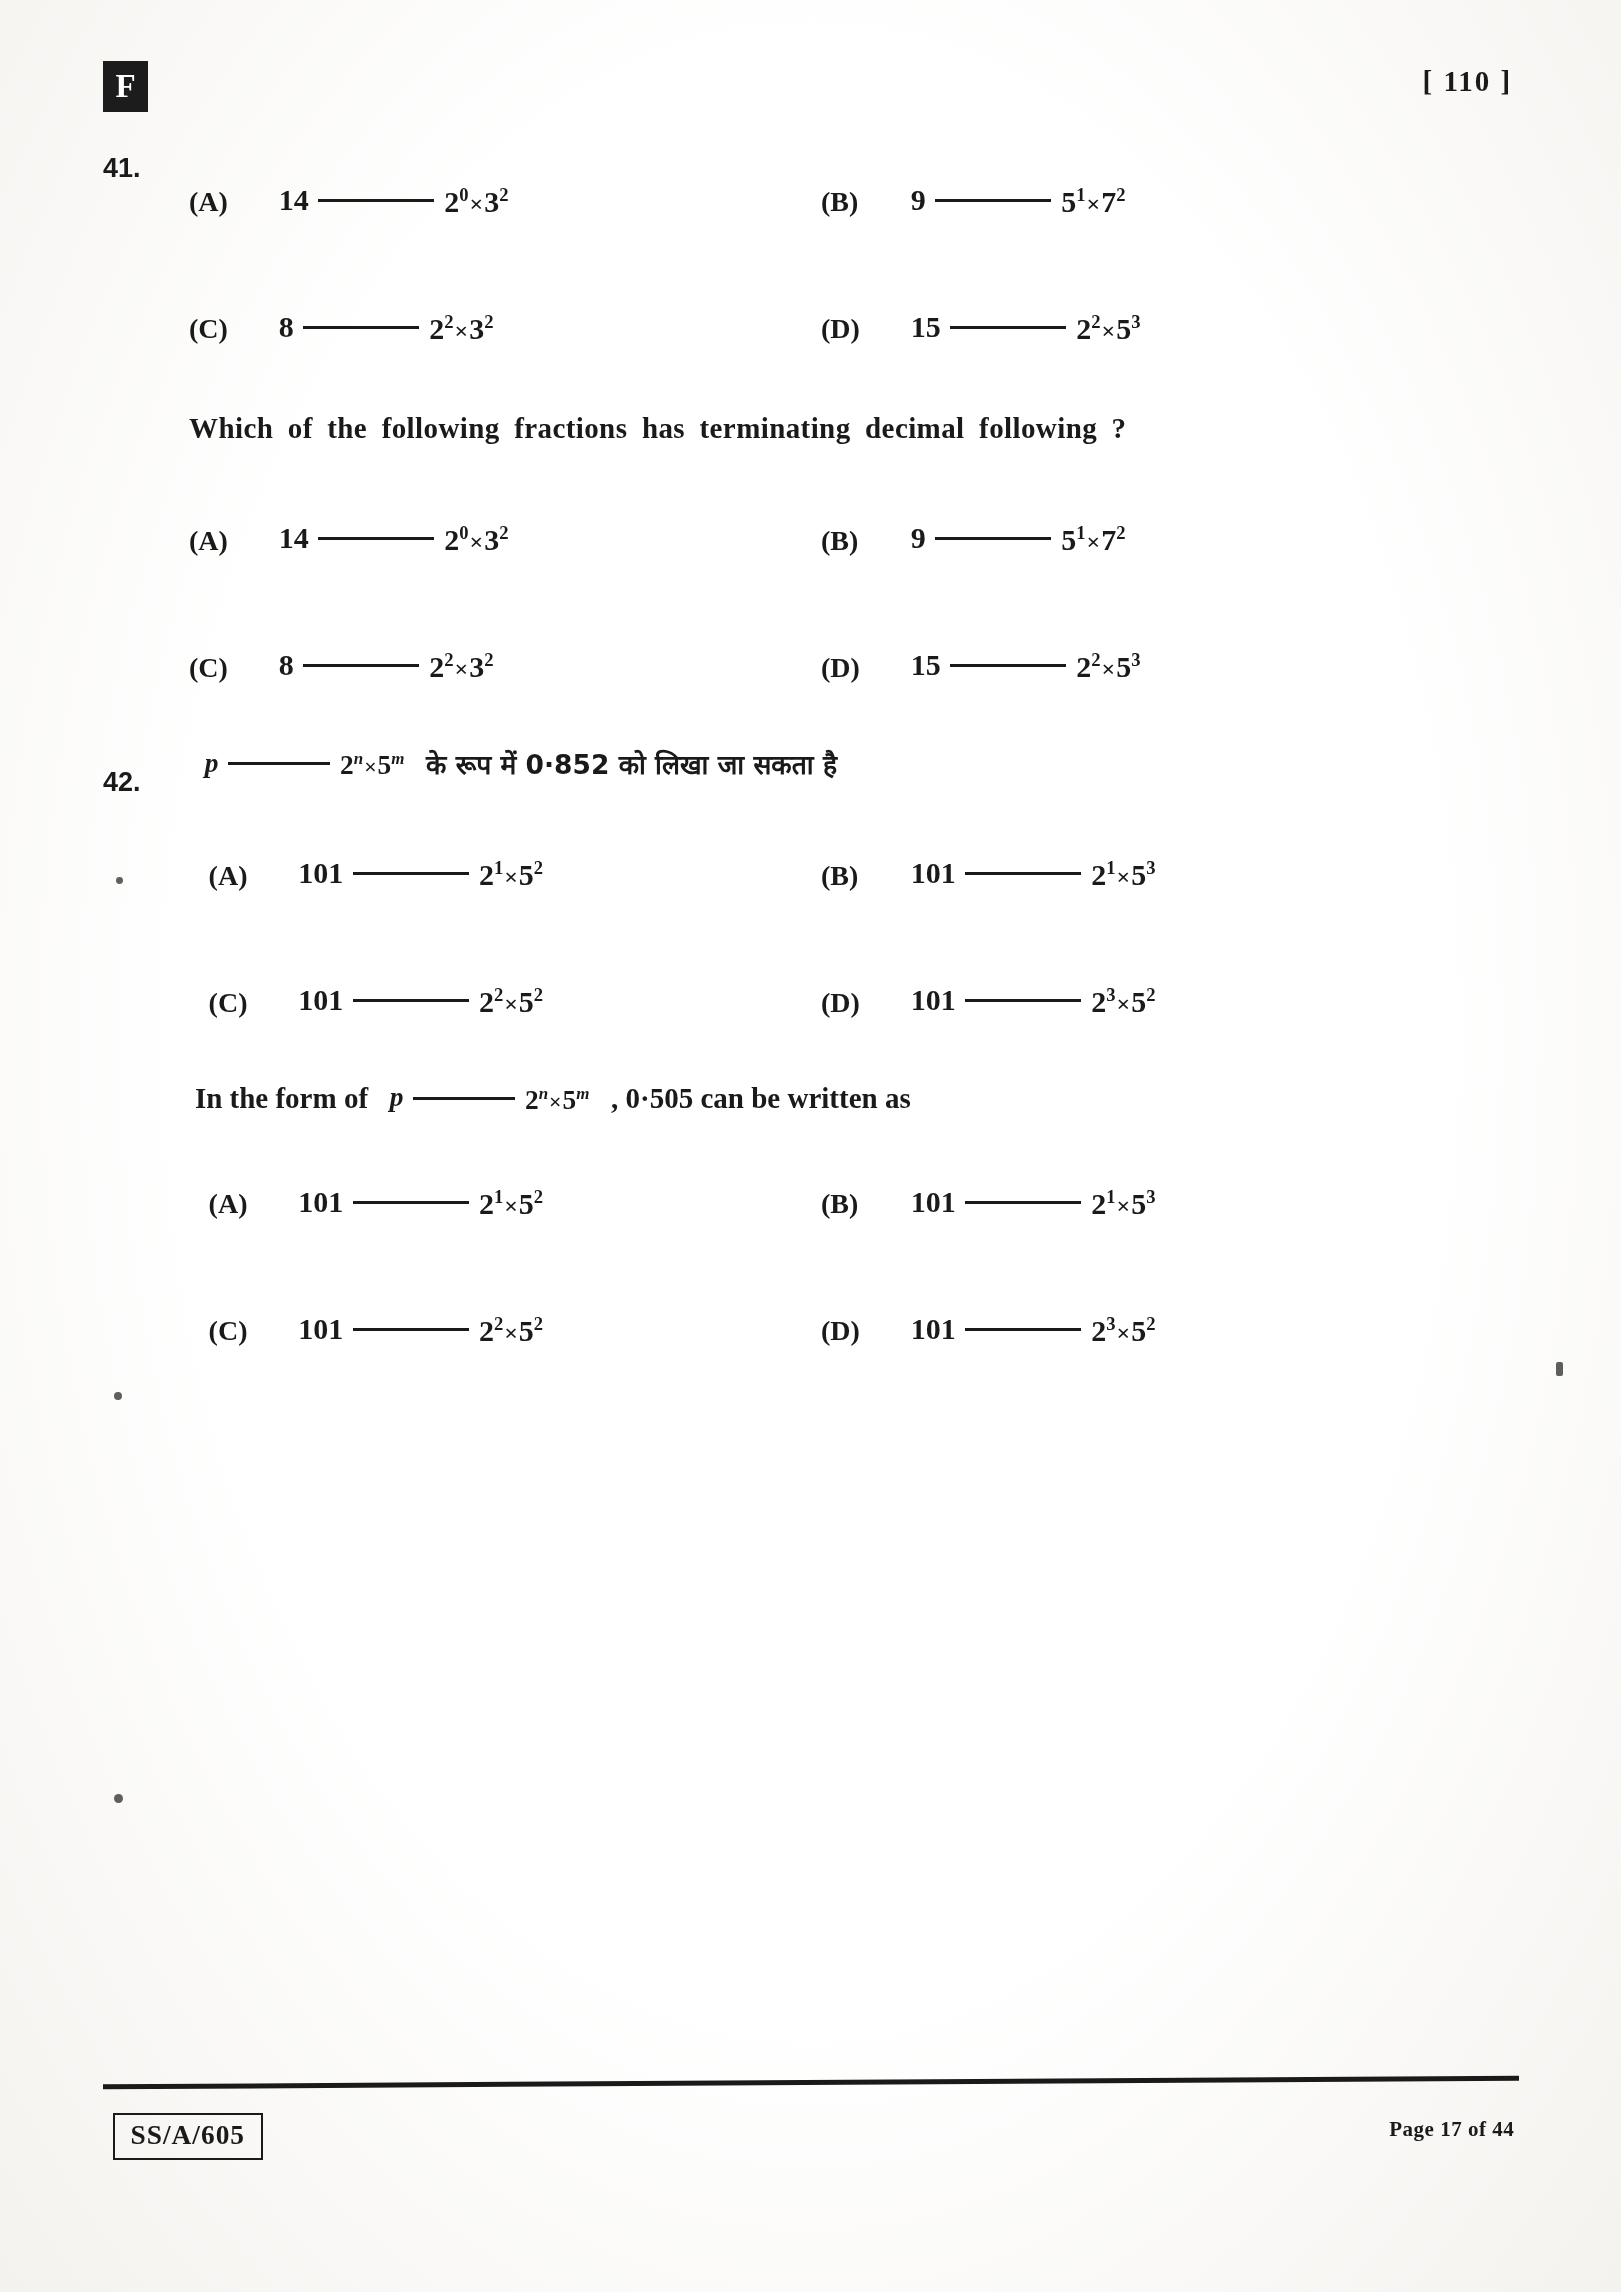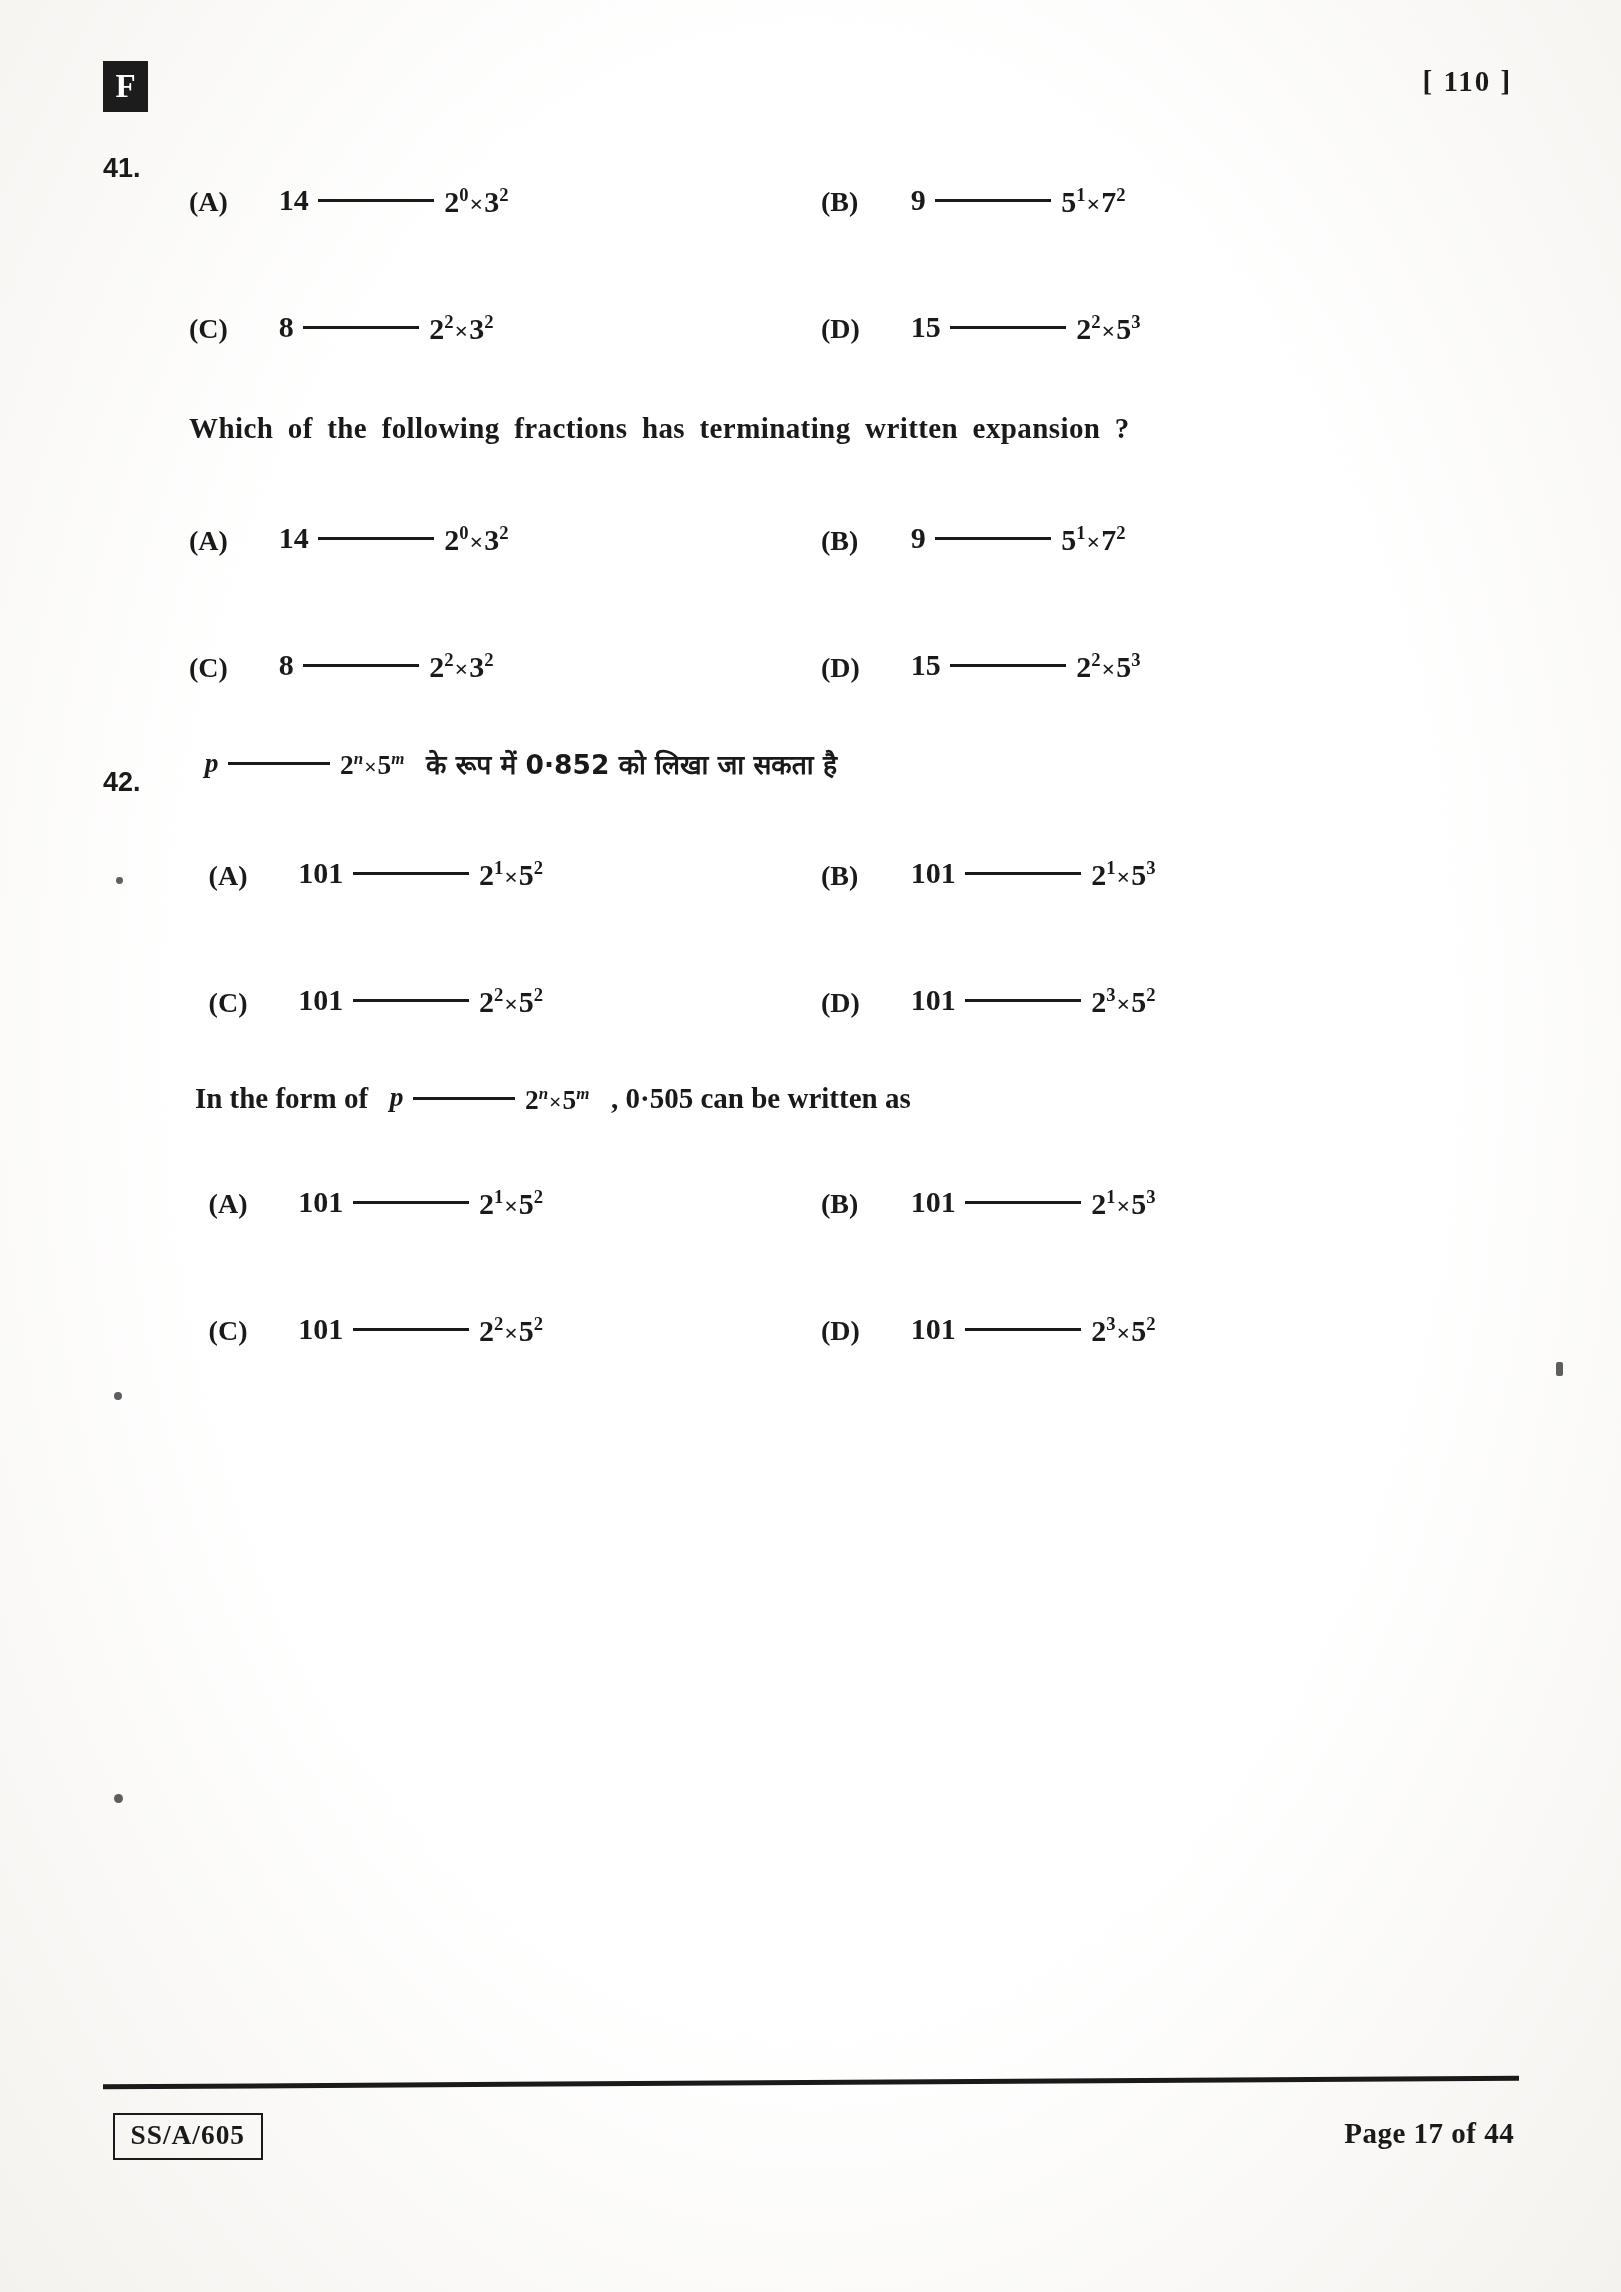--- a/index.html
+++ b/index.html
@@ -207,21 +207,21 @@
     padding: 4.9px 15.7px 6.9px 15.7px;
     font-size: 27.4px;
     font-weight: bold;
     letter-spacing: 1px;
     font-family: "Liberation Serif", serif;
   }
   .page-no {
     position: absolute;
     right: 9.8px;
     top: 9.8px;
-    font-size: 29px;
+    font-size: 21px;
     font-weight: bold;
     letter-spacing: 0.5px;
   }
 
   
   .speck {
     position: absolute;
     background: #2a2a2a;
     border-radius: 50%;
     opacity: 0.75;
@@ -289,21 +289,21 @@
               <span class="frac">
                 <span class="num">15</span>
                 <span class="bar"></span>
                 <span class="den"><span>2</span><sup>2</sup><span class="times">×</span><span>5</span><sup>3</sup></span>
               </span>
             </div>
           </div>
         </div>
       </div>
 
-      <div class="qtext eng" style="margin-top:29px;">Which of the following fractions has terminating written expansion ?</div>
+      <div class="qtext eng" style="margin-top:29px;">Which of the following fractions has terminating decimal following ?</div>
 
       <div class="options" style="margin-top:41px;">
         <div class="opt-row">
           <div class="opt">
             <div class="opt-label">(A)</div>
             <div class="opt-body">
               <span class="frac">
                 <span class="num">14</span>
                 <span class="bar"></span>
                 <span class="den"><span>2</span><sup>0</sup><span class="times">×</span><span>3</span><sup>2</sup></span>

